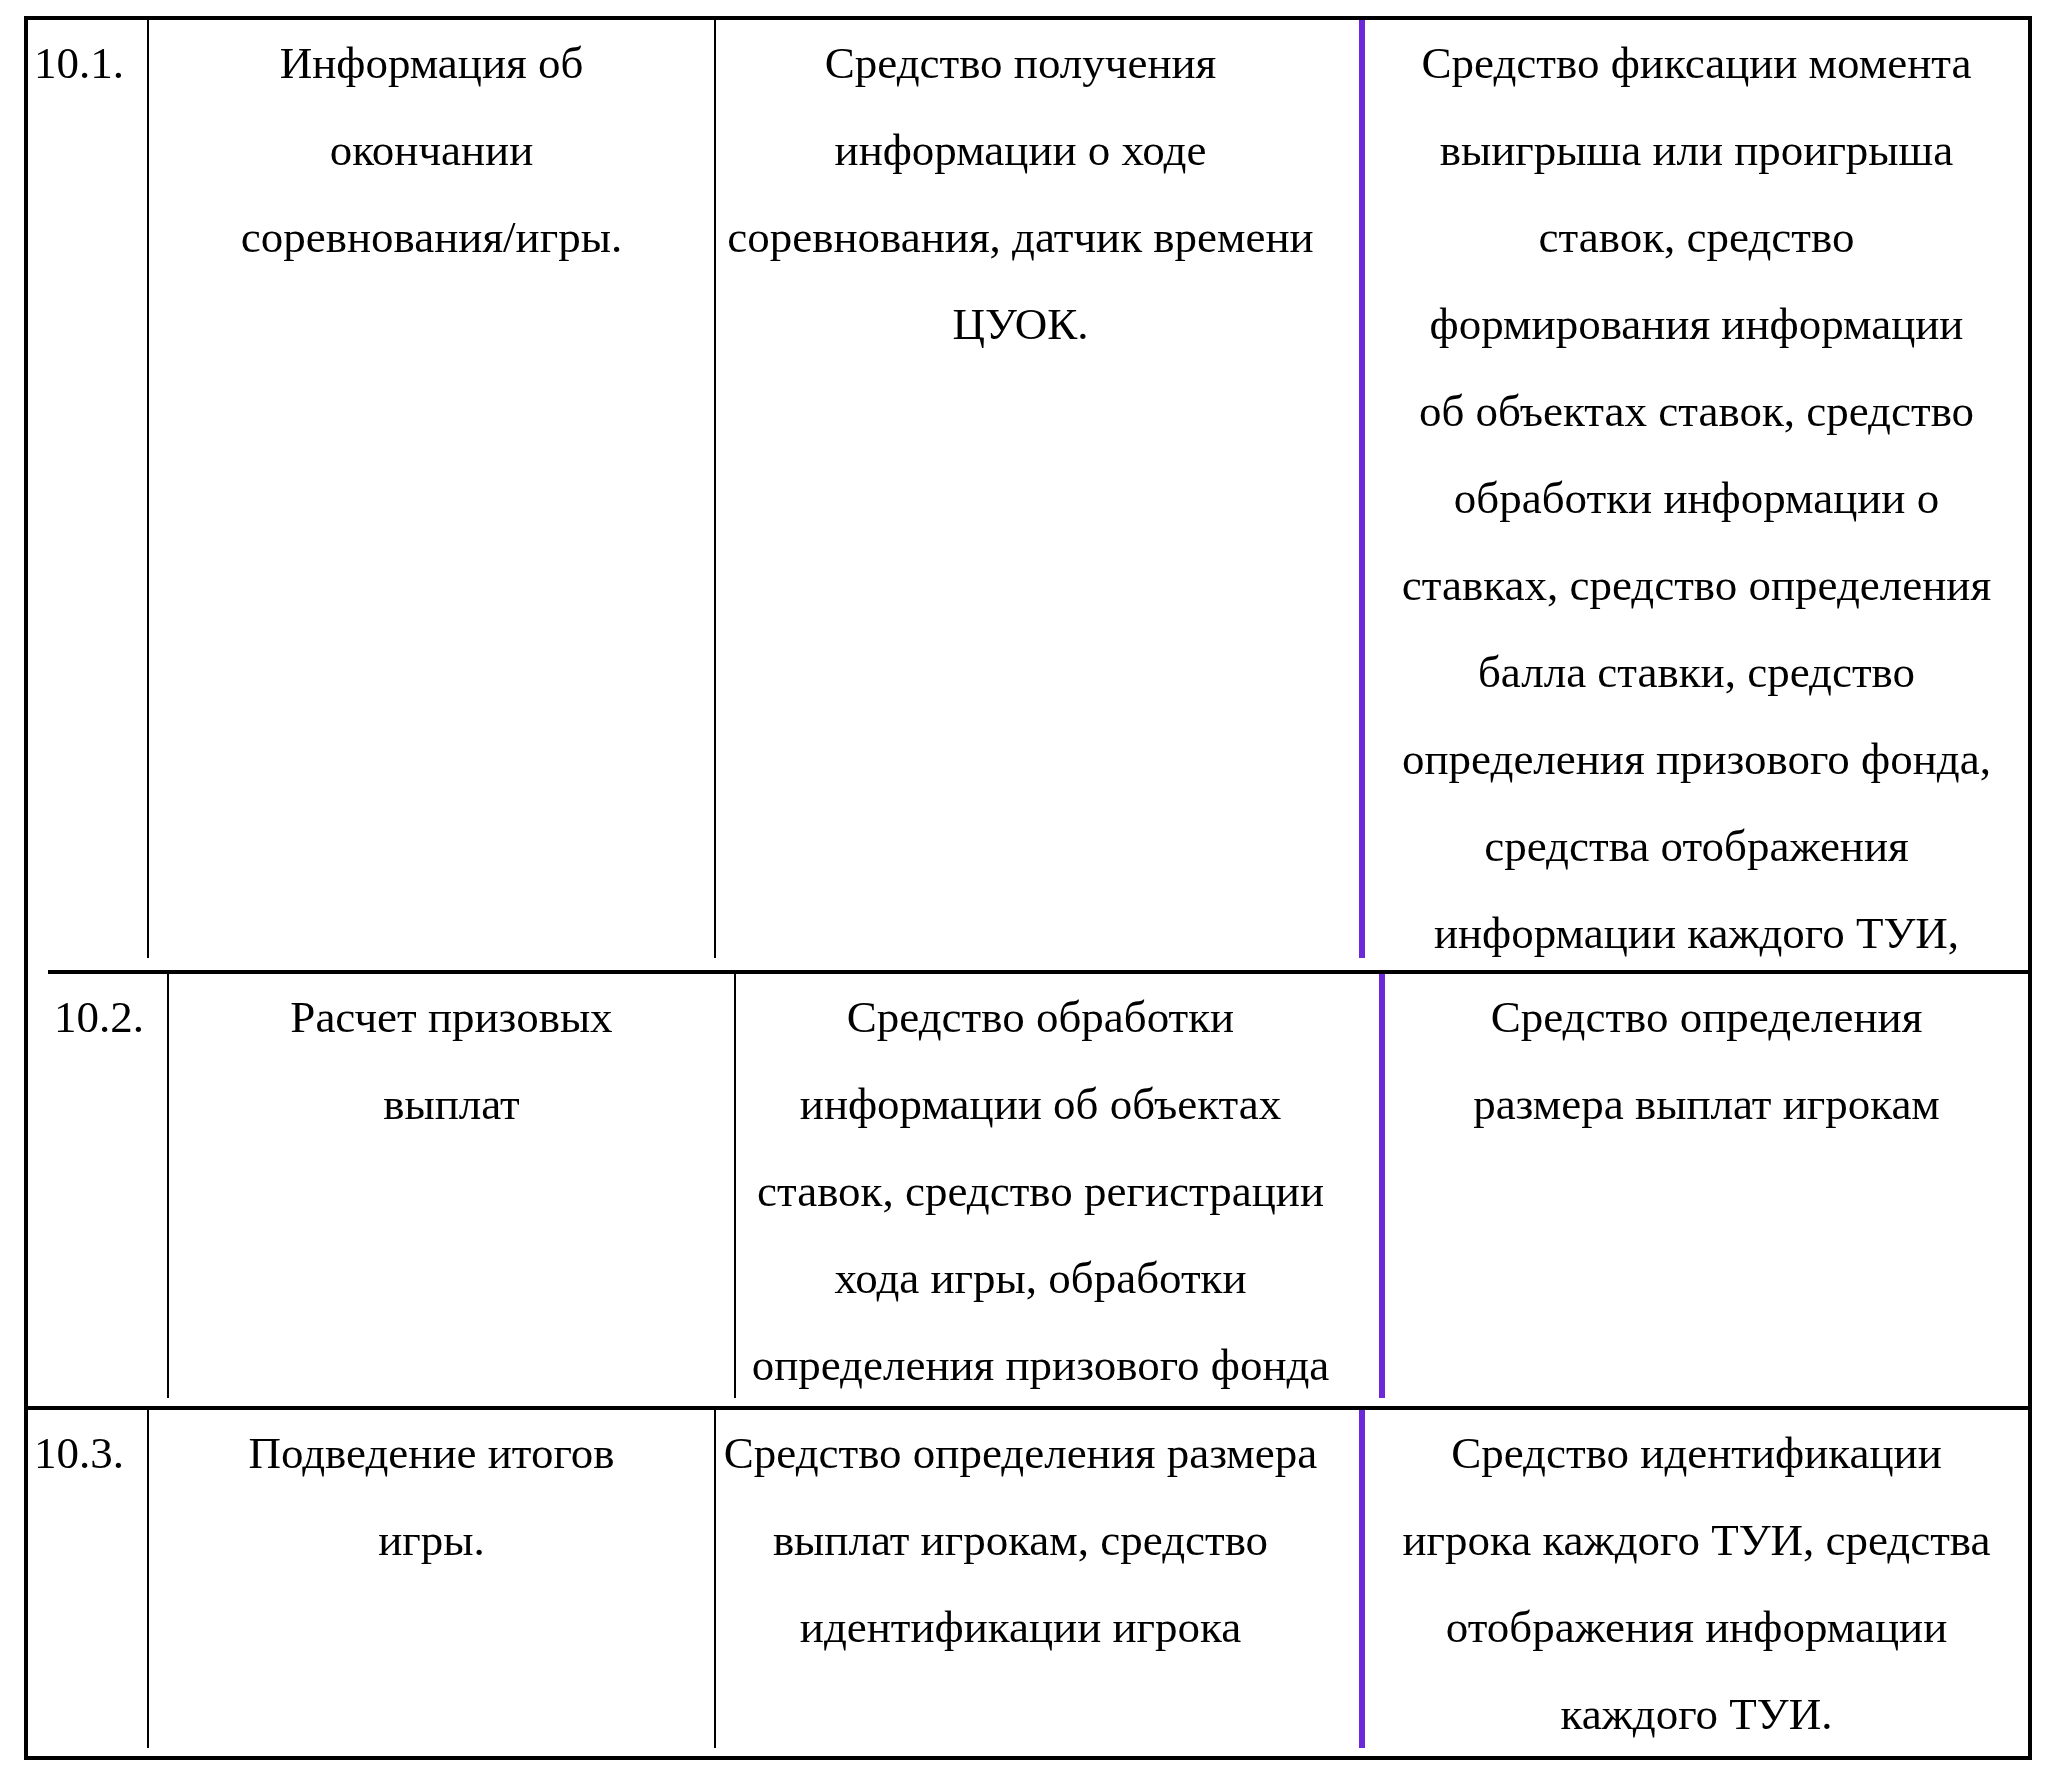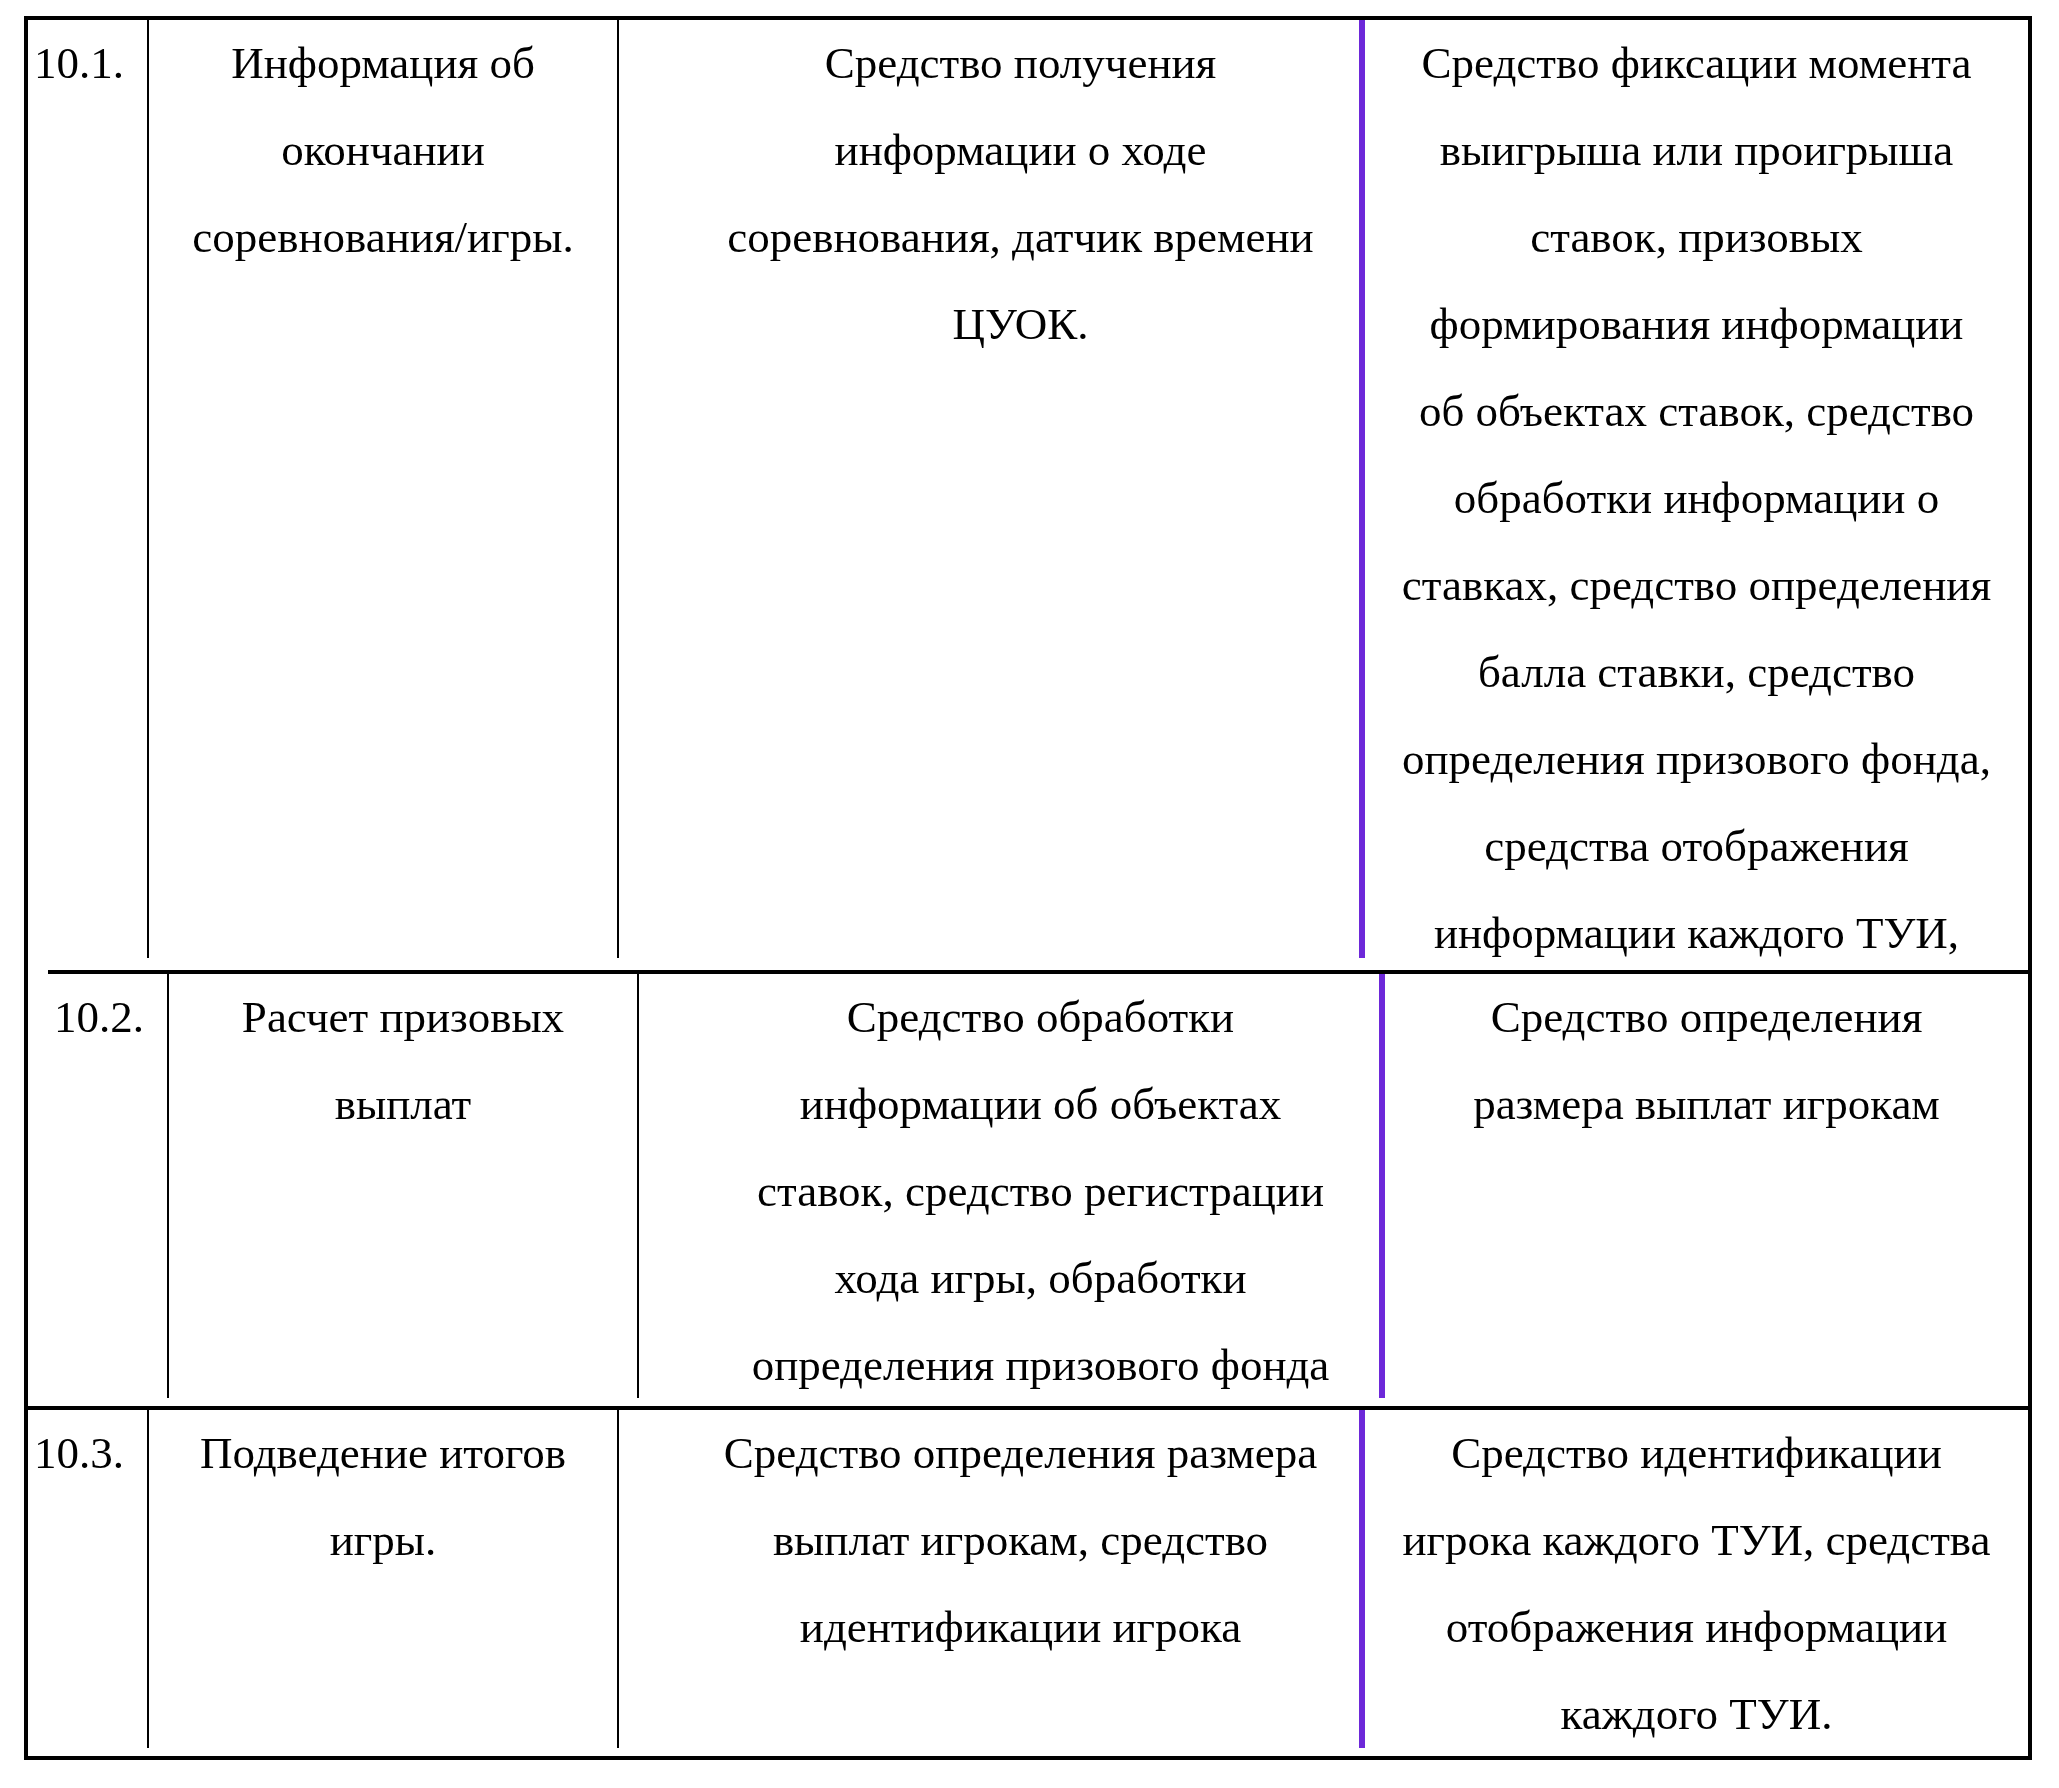--- a/index.html
+++ b/index.html
@@ -5,21 +5,21 @@
   html, body { margin: 0; padding: 0; background: #ffffff; }
   body { width: 2059px; height: 1788px; position: relative; overflow: hidden;
          font-family: "Liberation Serif", "DejaVu Serif", serif; color: #000; }
   .table { position: absolute; left: 24px; top: 16px; width: 2008px; height: 1744px;
            border: 4px solid #000; box-sizing: border-box; }
   .row { position: absolute; left: 0; right: 0; }
   .row + .row { border-top: 4px solid #000; }
   .cell { position: absolute; top: 0; bottom: 12px; box-sizing: border-box;
           font-size: 45px; line-height: 87px; text-align: center; }
   .cell.num { left: 0; width: 121px; text-align: left; padding-left: 6px; border-right: 2px solid #000; }
-  .cell.c1 { left: 121px; width: 470px; border-right: 2px solid #000; }
+  .cell.c1 { left: 121px; width: 567px; border-right: 2px solid #000; }
   .cell.c2 { left: 654px; width: 683px; border-right: 6px solid #6d28d9; }
   .cell.c3 { left: 1337px; right: 0; }
   .line { display: block; white-space: nowrap; }
 </style>
 </head>
 <body>
 
 <div class="table">
 
   <div class="row" style="top:0; height:950px;">
@@ -33,21 +33,21 @@
     </div>
     <div class="cell c2">
       <span class="line">Средство получения</span>
       <span class="line">информации о ходе</span>
       <span class="line">соревнования, датчик времени</span>
       <span class="line">ЦУОК.</span>
     </div>
     <div class="cell c3">
       <span class="line">Средство фиксации момента</span>
       <span class="line">выигрыша или проигрыша</span>
-      <span class="line">ставок, призовых</span>
+      <span class="line">ставок, средство</span>
       <span class="line">формирования информации</span>
       <span class="line">об объектах ставок, средство</span>
       <span class="line">обработки информации о</span>
       <span class="line">ставках, средство определения</span>
       <span class="line">балла ставки, средство</span>
       <span class="line">определения призового фонда,</span>
       <span class="line">средства отображения</span>
       <span class="line">информации каждого ТУИ,</span>
     </div>
   </div>

